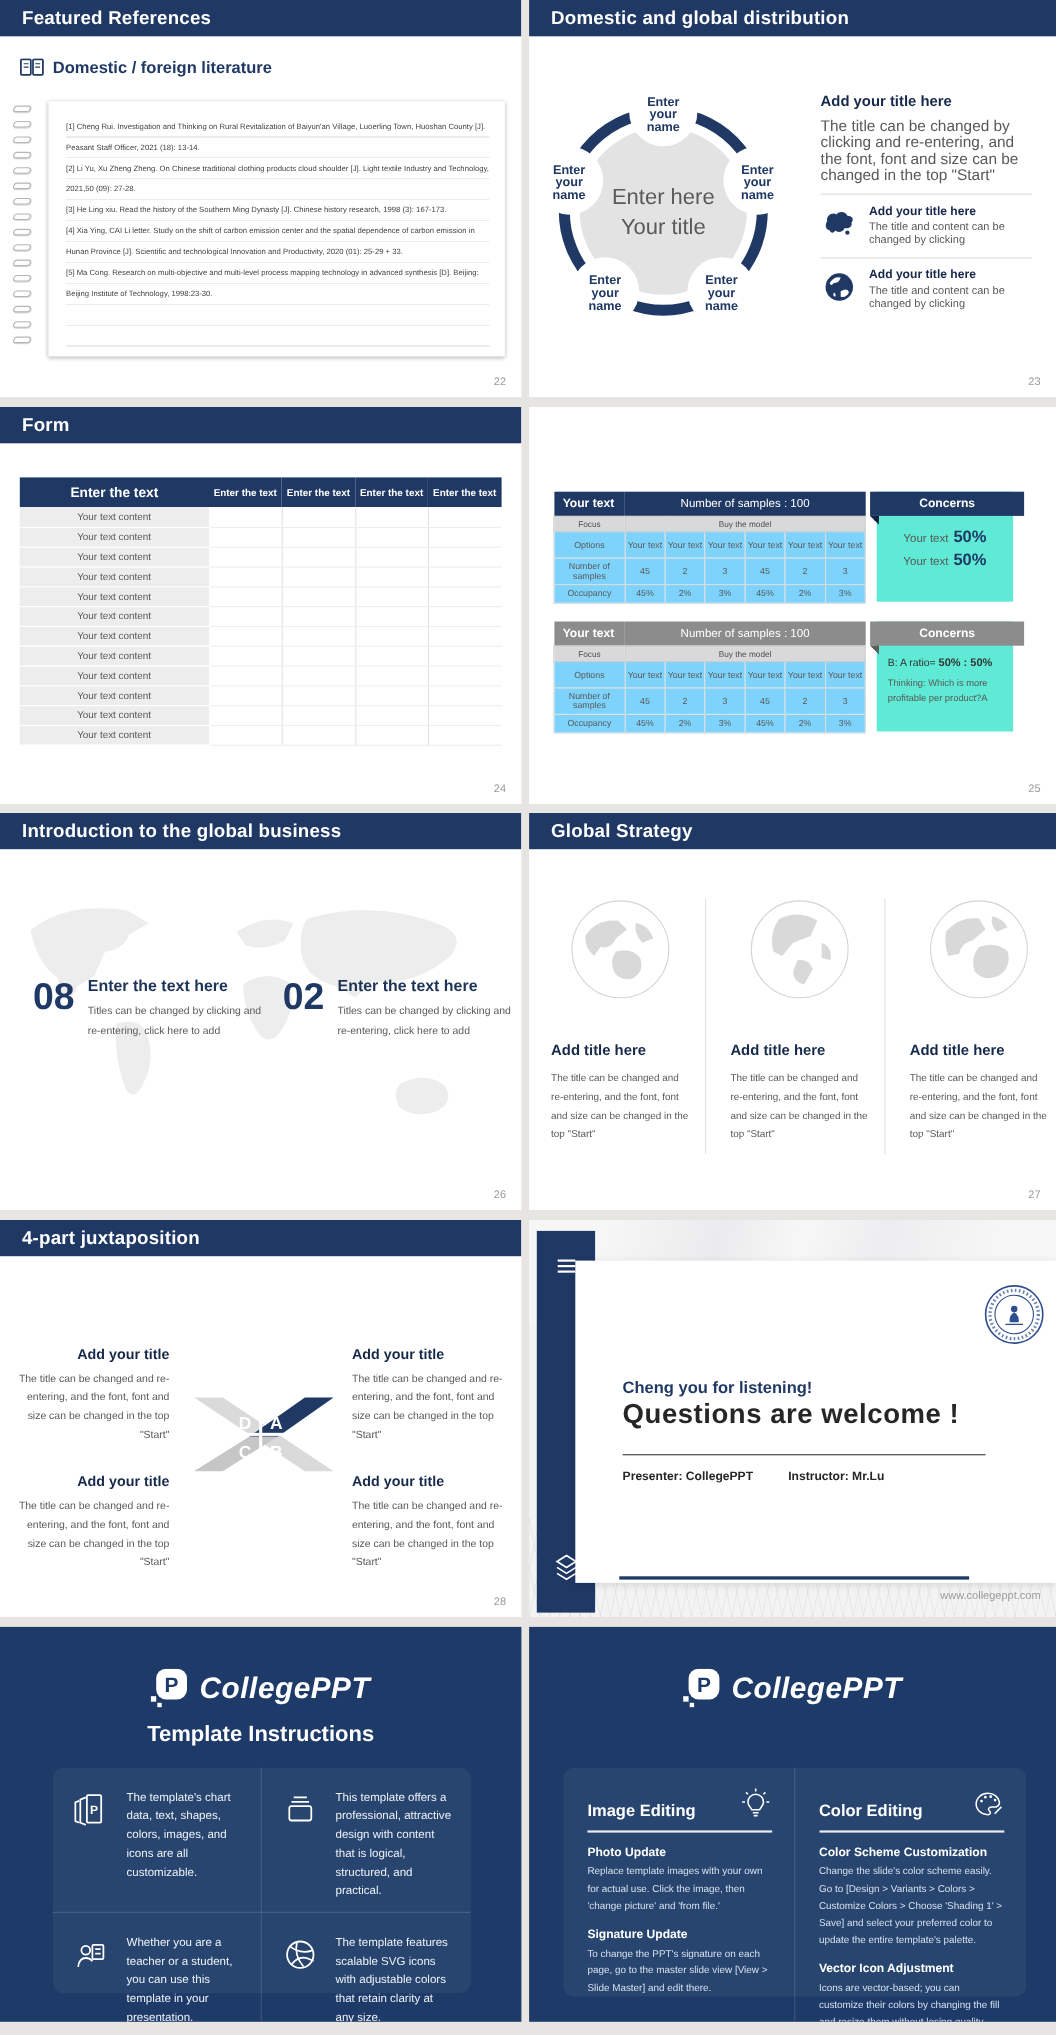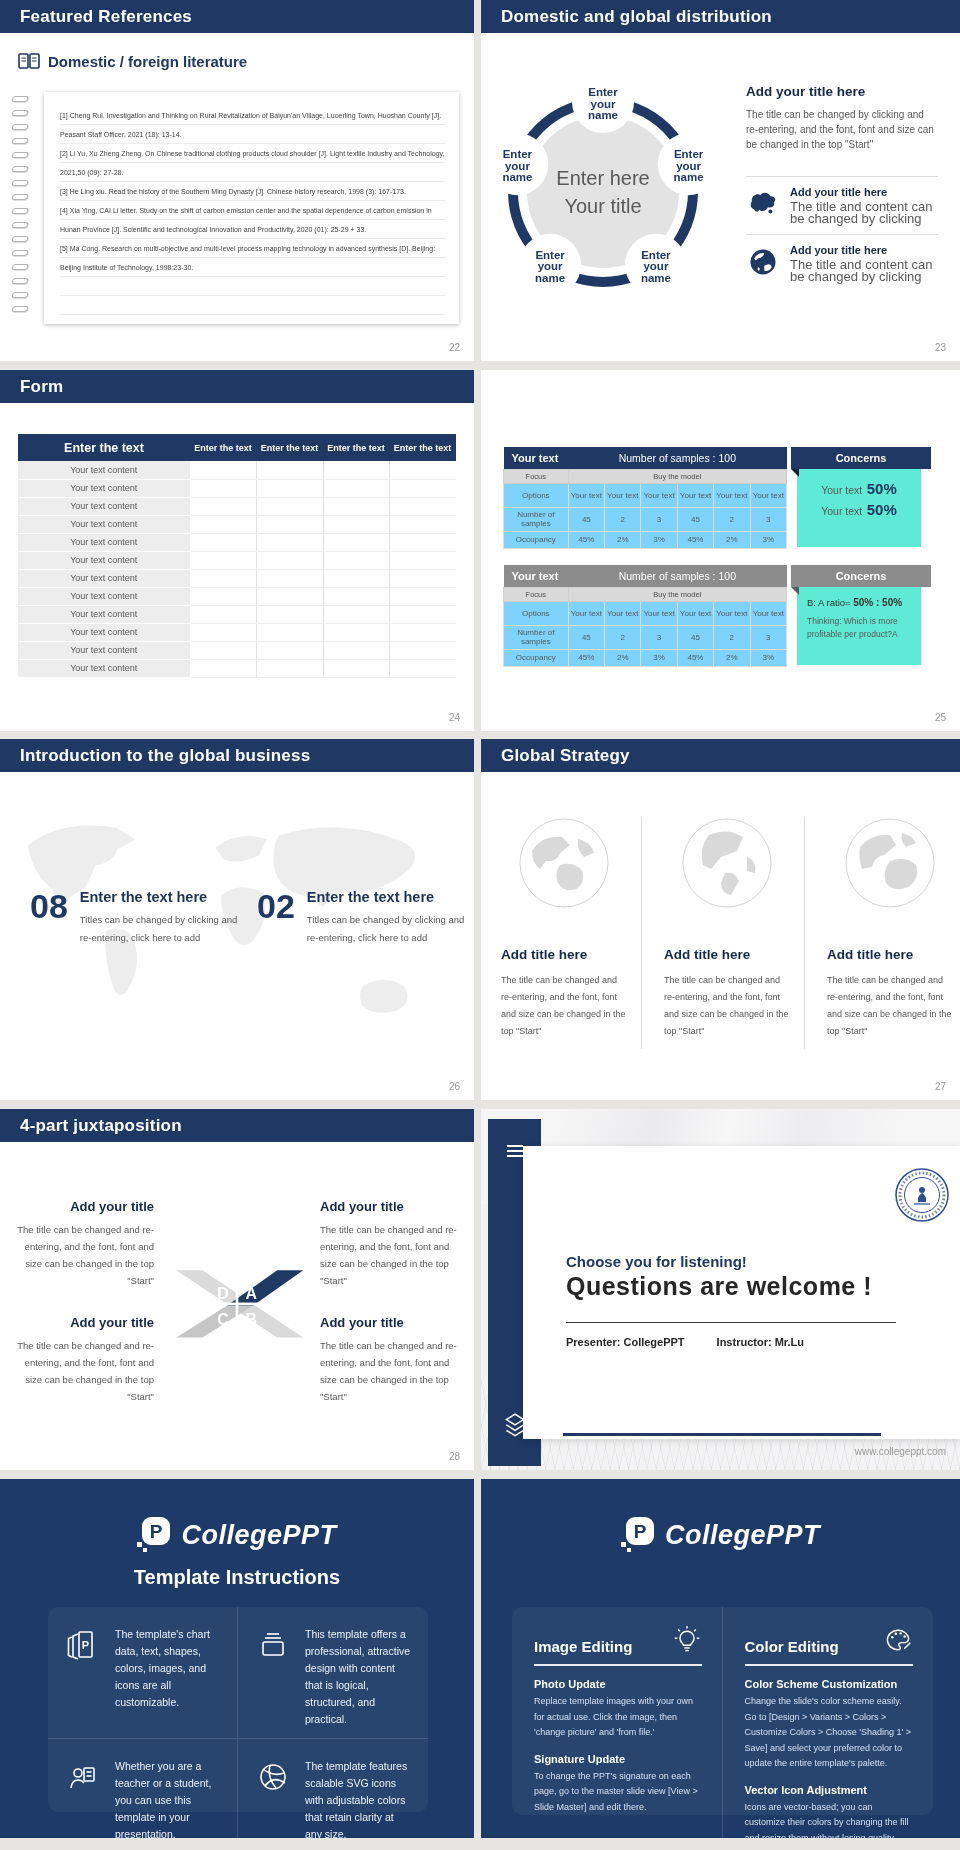--- a/index.html
+++ b/index.html
@@ -28,26 +28,26 @@
   .notebook { position:absolute; left:44px; top:92px; width:415px; height:232px; background:#fff; box-shadow:0 1px 4px rgba(0,0,0,.28); }
   .refs { padding:14px 14px 0 16px; font-size:7px; color:#3f3f3f; line-height:19px; height:100%;
           background-image:repeating-linear-gradient(to bottom,transparent 0,transparent 18px,#ececec 18px,#ececec 19px);
           background-origin:content-box; background-clip:content-box; }
   .refs p { margin:0; }
 
   
   .ring-wrap { position:absolute; left:2px; top:70px; width:240px; height:240px; overflow:visible; }
   .d-right { position:absolute; left:265px; top:84px; width:192px; }
   .d-right h3 { font-size:13.5px; font-weight:700; color:#17294a; margin-bottom:8px; }
-  .d-right .bd { font-size:10px; color:#595959; line-height:15px; }
+  .d-right .bd { font-size:14px; color:#595959; line-height:15px; }
   .d-items { position:absolute; left:265px; top:176px; width:192px; }
   .d-item { display:flex; gap:10px; align-items:center; border-top:1px solid #dcdcdc; padding:9px 0; }
   .d-item .ic { flex:0 0 34px; text-align:center; }
   .d-item h4 { font-size:11px; font-weight:700; color:#17294a; margin-bottom:3px; }
-  .d-item .bd { font-size:13px; color:#595959; line-height:12px; }
+  .d-item .bd { font-size:10px; color:#595959; line-height:12px; }
 
   
   .form-table { position:absolute; left:18px; top:64px; width:438px; border-collapse:collapse; table-layout:fixed; }
   .form-table th { background:#1f3864; color:#fff; height:27px; font-weight:700; font-size:9px; }
   .form-table th.c0 { font-size:12.5px; }
   .form-table td { height:18px; font-size:9px; color:#595959; text-align:center;
                    border-right:1px solid #e3e3e3; border-bottom:1px solid #eee; background:#fff; }
   .form-table td:last-child { border-right:none; }
   .form-table td.c0 { background:#ededed; border-bottom:1px solid #fff; border-right:1px solid #fff; }
 
@@ -89,21 +89,21 @@
 
   
   .gcol { position:absolute; top:78px; width:126px; }
   #gc1 { left:20px; } #gc2 { left:183px; } #gc3 { left:346px; }
   .gcol .globe { display:block; margin:0 auto; }
   .gcol h4 { font-size:13.5px; font-weight:700; color:#17294a; margin:38px 0 10px; }
   .gcol .bd { font-size:9px; color:#595959; line-height:17px; }
   .vdiv { position:absolute; top:78px; width:1px; height:232px; background:#e0e0e0; }
 
   
-  .jux { position:absolute; width:142px; }
+  .jux { position:absolute; width:142px;margin-top:24px; }
   #jtl { left:12px; top:90px; text-align:right; } #jtr { left:320px; top:90px; }
   #jbl { left:12px; top:206px; text-align:right; } #jbr { left:320px; top:206px; }
   .jux h4 { font-size:13px; font-weight:700; color:#17294a; margin-bottom:7px; }
   .jux .bd { font-size:9.5px; color:#595959; line-height:17px; }
   .xgfx { position:absolute; left:167px; top:147px; }
 
   
   .streaks { position:absolute; left:0; top:0; right:0; height:95px;
              background:linear-gradient(105deg,#f6f6f7 15%,#ebebed 35%,#f7f7f8 50%,#ededef 65%,#f6f6f7 85%); }
   .mesh { position:absolute; left:0; right:0; bottom:0; height:90px;
@@ -593,21 +593,21 @@
     </div>
     <div class="tcard">
       <svg class="seal" width="58" height="58" viewBox="0 0 58 58" fill="none" stroke="#2e4f8e">
         <circle cx="29" cy="29" r="26" stroke-width="1.5"></circle>
         <circle cx="29" cy="29" r="17.5" stroke-width="1"></circle>
         <circle cx="29" cy="29" r="22" stroke-width="3" stroke-dasharray="1.5 2.2" opacity=".7"></circle>
         <circle cx="29" cy="24" r="3" fill="#2e4f8e" stroke="none"></circle>
         <path d="M29 27 q-5 3 -4 9 h8 q1 -6 -4 -9 Z" fill="#2e4f8e" stroke="none"></path>
         <line x1="21" y1="38" x2="37" y2="38" stroke-width="1.2"></line>
       </svg>
-      <div class="t1">Choose you for listening!</div>
+      <div class="t1">Cheng you for listening!</div>
       <div class="t2">Questions are welcome !</div>
       <div class="tline"></div>
       <div class="tpres">
         <span>Presenter: CollegePPT</span>
         <span>Instructor: Mr.Lu</span>
       </div>
       <div class="tbarline"></div>
     </div>
     <div class="tsite">www.collegeppt.com</div>
   </div>

